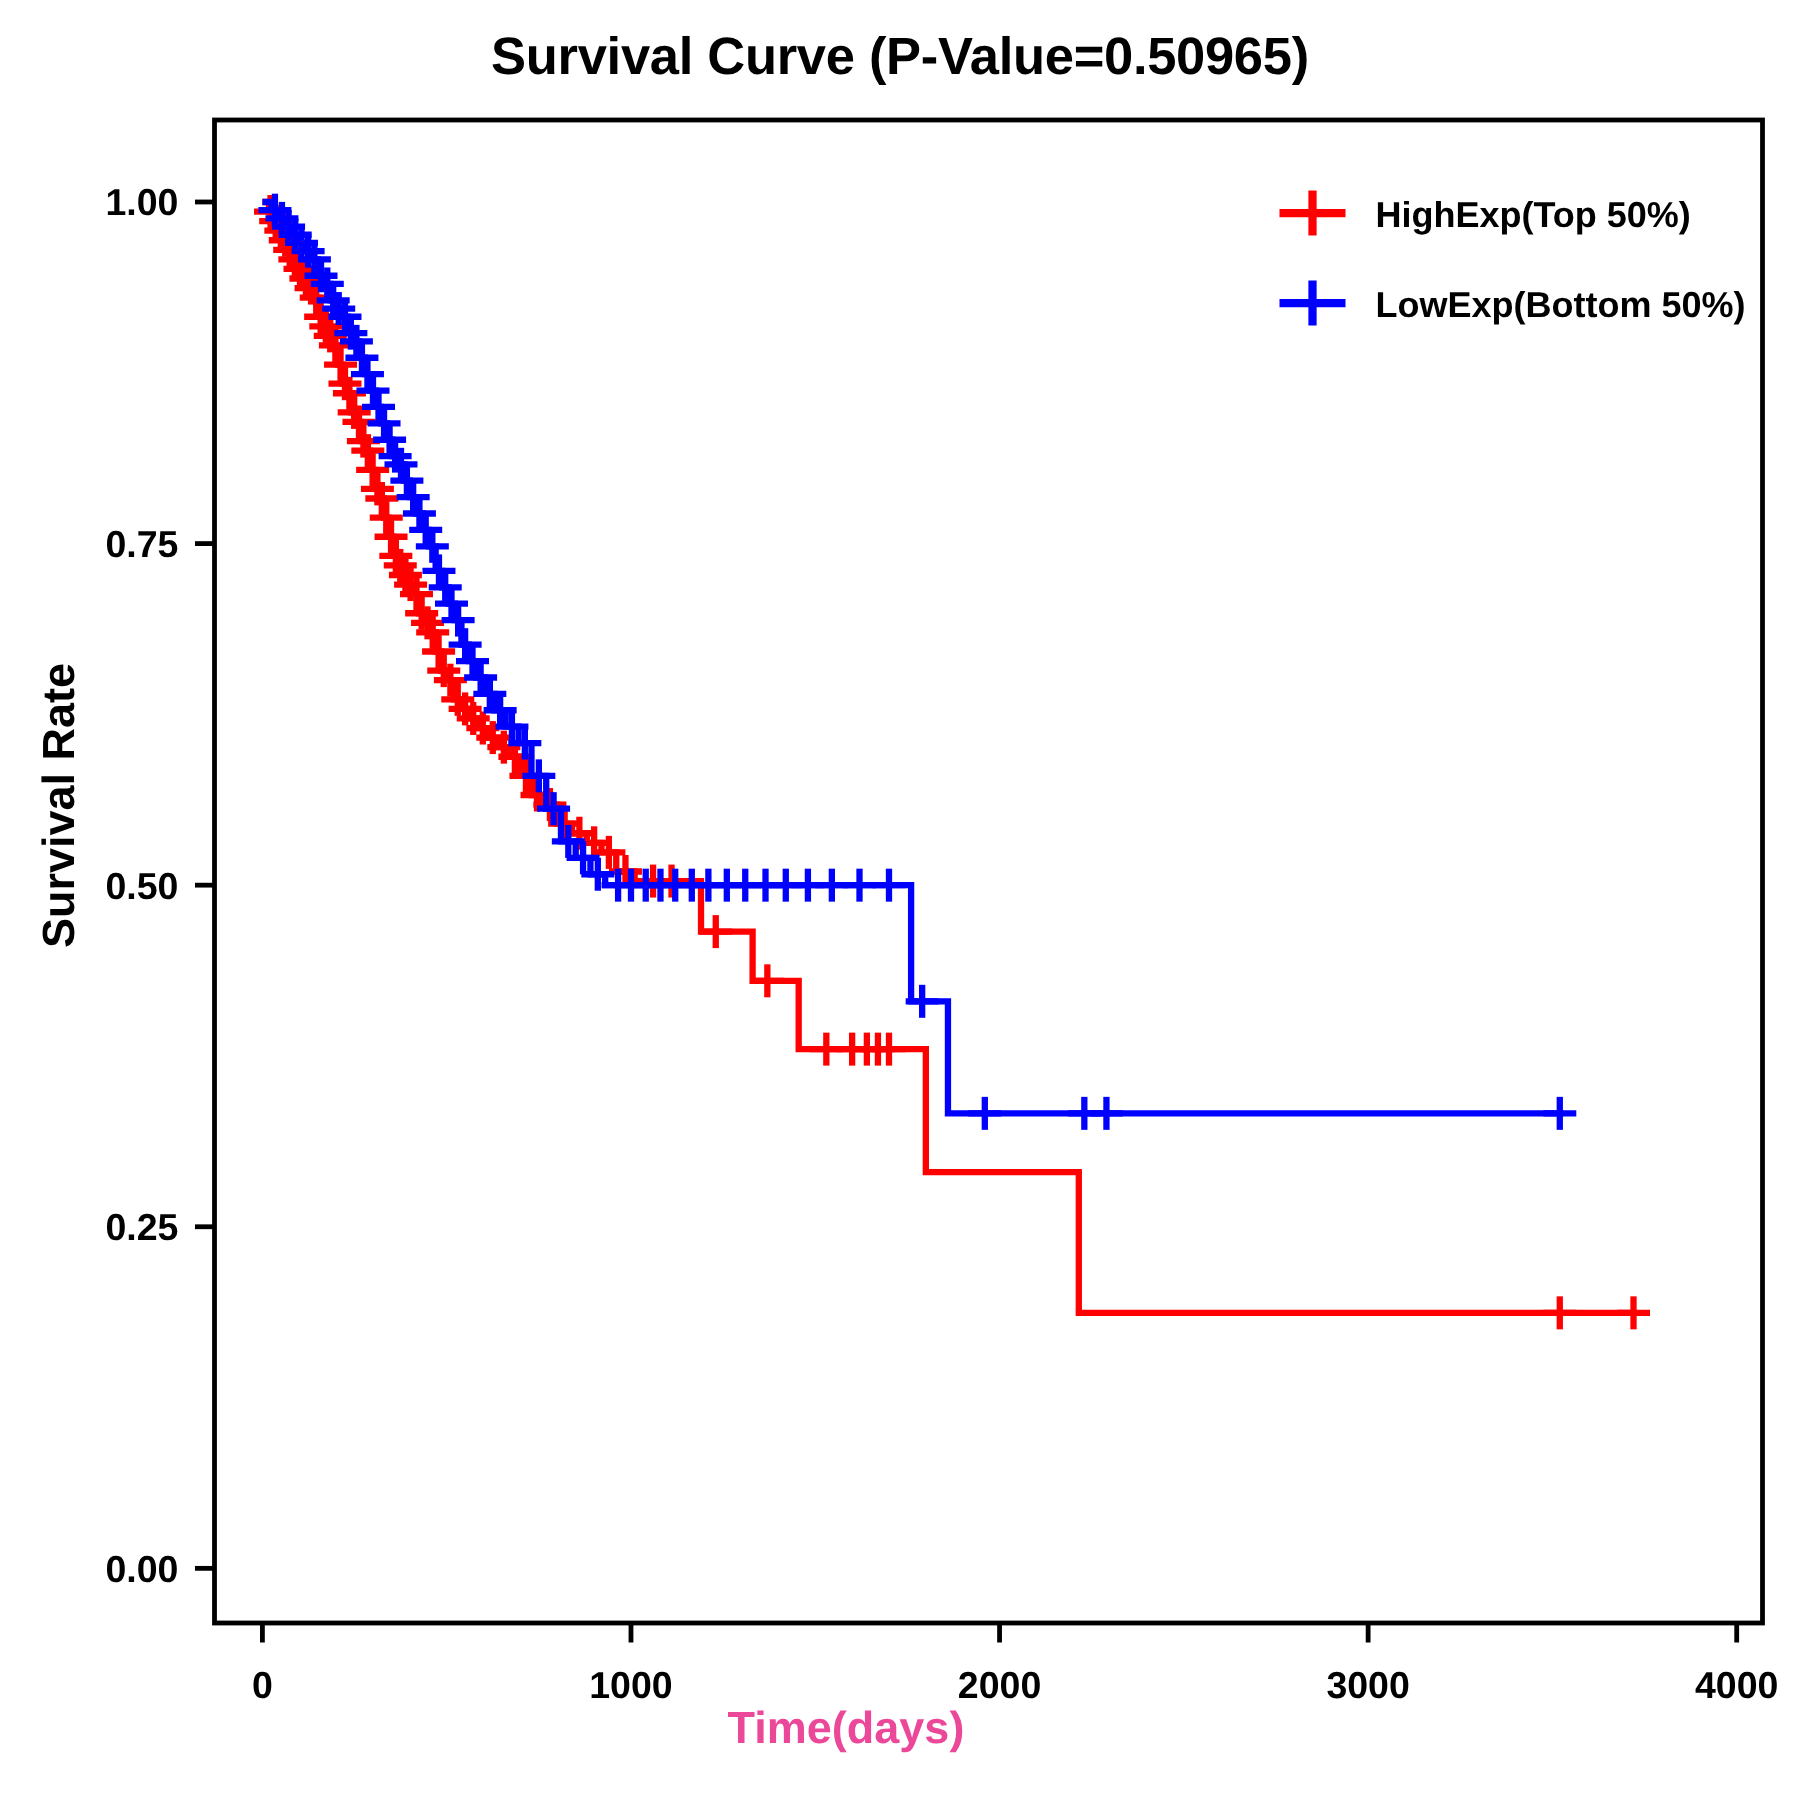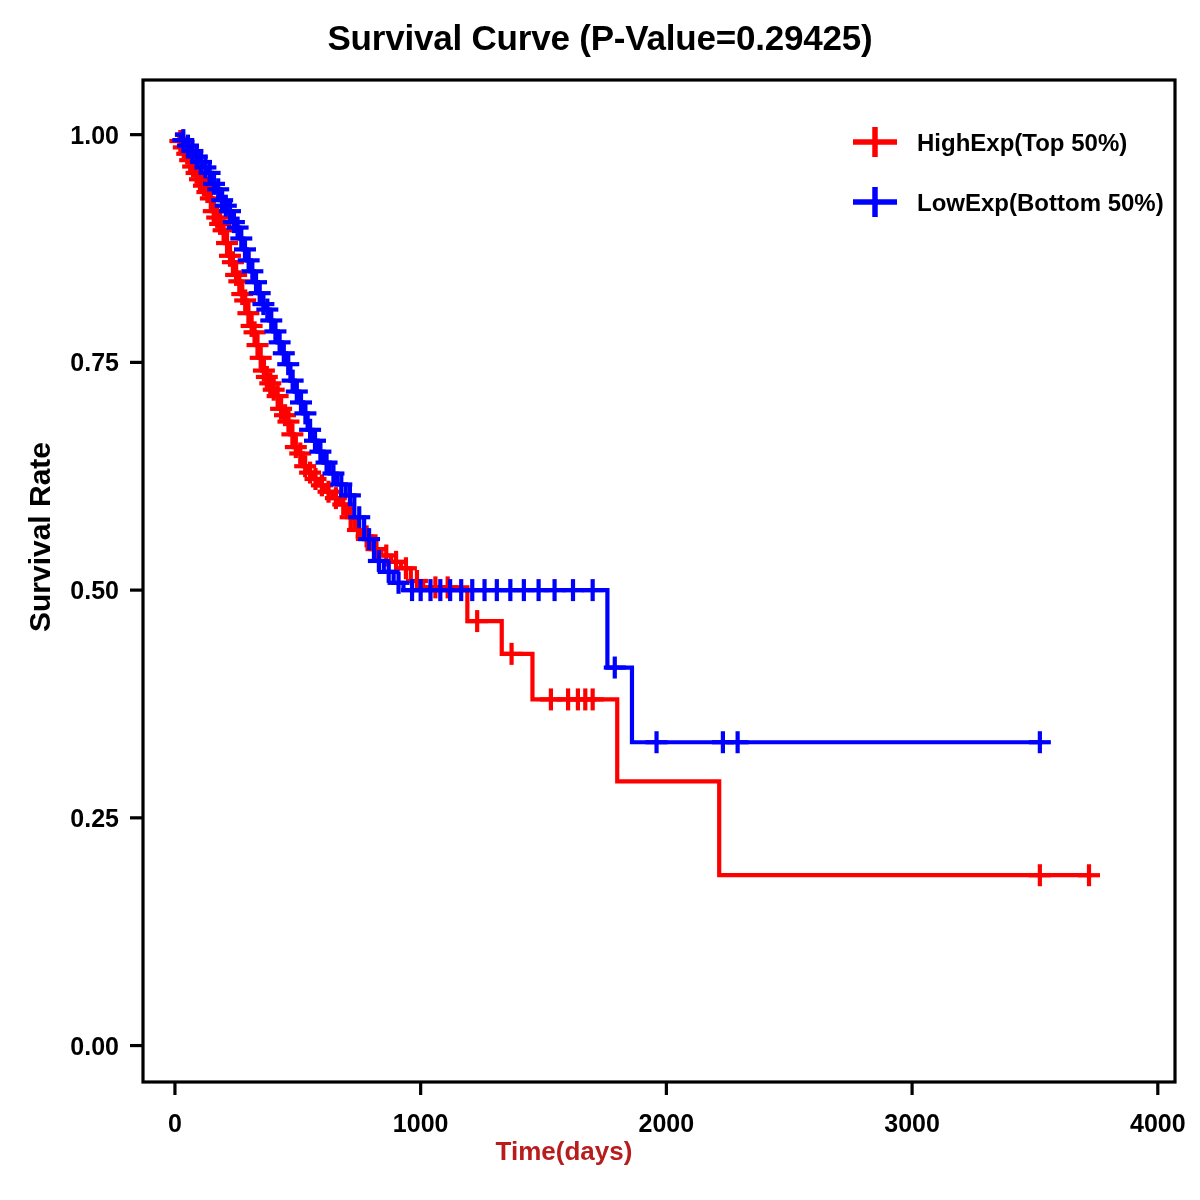--- a/index.html
+++ b/index.html
@@ -43,23 +43,23 @@
     transform: rotate(-90deg);
     transform-origin: center center;
     font-family: "Liberation Sans", sans-serif;
   }
   #xlabel {
     position: absolute;
     left: 0;
     top: 1136px;
     width: 1128px;
     text-align: center;
-    font-size: 26px;
+    font-size: 30px;
     font-weight: bold;
-    color: #b91c1c;
+    color: #ec4899;
     font-family: "Liberation Sans", sans-serif;
   }
   #plot-svg {
     position: absolute;
     left: 0;
     top: 0;
   }
   .tick-text {
     font-family: "Liberation Sans", sans-serif;
     font-size: 25px;
@@ -71,21 +71,21 @@
     font-size: 24px;
     font-weight: bold;
     fill: #000000;
   }
 </style>
 </head>
 <body>
 
 <div id="figure">
 
-  <div id="chart-title">Survival Curve (P-Value=0.29425)</div>
+  <div id="chart-title">Survival Curve (P-Value=0.50965)</div>
 
   <div id="ylabel">Survival Rate</div>
 
   <div id="xlabel">Time(days)</div>
 
   <svg id="plot-svg" width="1200" height="1200">
     <g id="axis-frame">
         <rect x="143" y="80" width="1032" height="1002" fill="none" stroke="#000000" stroke-width="3.2"></rect>
       </g>
     <g id="x-ticks">

